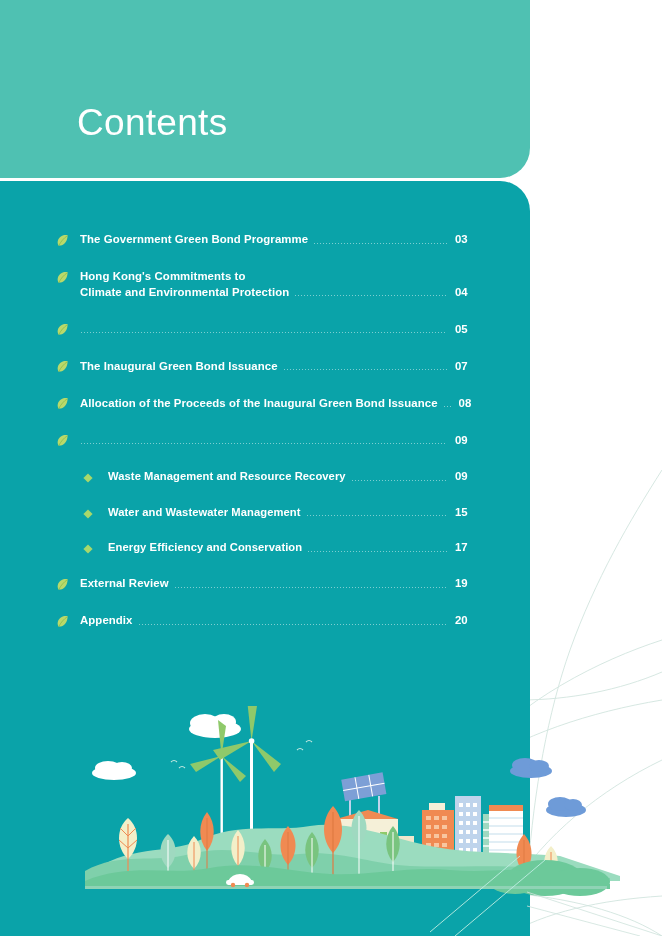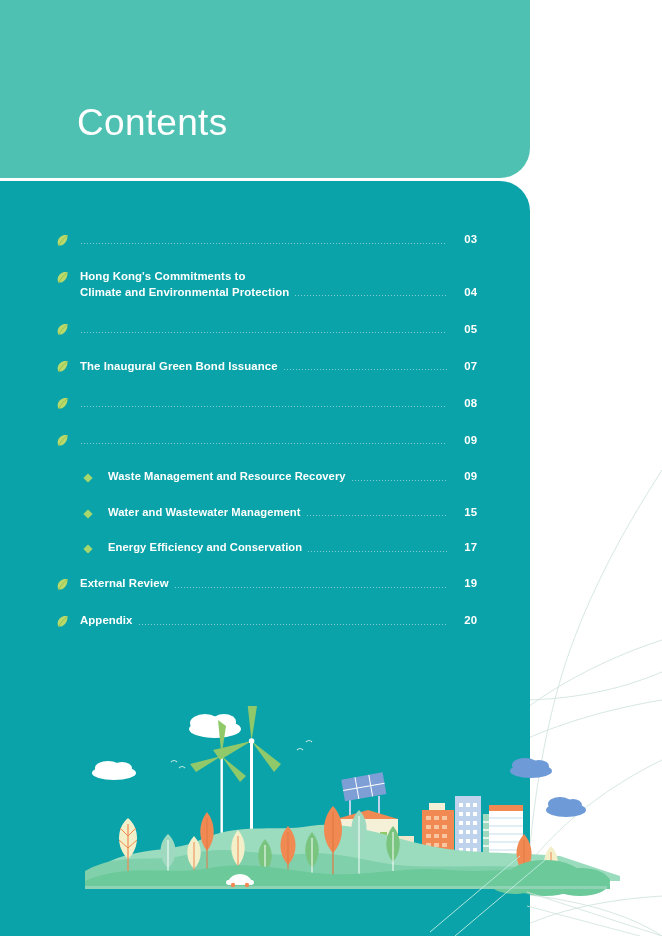--- a/index.html
+++ b/index.html
@@ -86,21 +86,21 @@
     min-width:8px;
     background-image:radial-gradient(circle, rgba(255,255,255,0.55) 0.6px, rgba(255,255,255,0) 0.7px);
     background-size:3px 2px;
     background-repeat:repeat-x;
     background-position:0 bottom;
     opacity:0.85;
   }
   .pageno{
     flex:0 0 auto;
     width:22px;
-    text-align:right;
+    text-align:left;
     color:#ffffff;
     font-size:11.4px;
     font-weight:bold;
     line-height:15.6px;
     padding-left:8px;
   }
 
   
   .illustration{
     position:absolute;left:0;bottom:0;width:662px;height:230px;
@@ -131,20 +131,21 @@
   <div class="main-panel"></div>
 
   <div class="toc" id="toc-root" style="top:181px;">
       <div class="toc-row level1">
         <span class="bullet-wrap">
           <svg class="leaf-icon" width="15" height="15" viewBox="0 0 15 15">
             <path d="M12.6 2.2 C 12.6 8.4, 8.6 13.0, 3.6 12.6 C 1.2 9.0, 3.4 3.6, 8.4 2.2 C 10.0 1.8, 11.6 1.8, 12.6 2.2 Z" fill="#B9D96B"></path>
             <path d="M11.9 3.0 C 9.0 5.0, 5.6 8.6, 3.9 12.4" stroke="#8FBF4F" stroke-width="0.9" fill="none" stroke-linecap="round"></path>
           </svg>
         </span>
+        <span class="toc-text">The Government Green Bond Programme</span>
         <span class="leader"></span>
         <span class="pageno">03</span>
       </div>
       <div class="toc-row level1">
         <span class="bullet-wrap">
           <svg class="leaf-icon" width="15" height="15" viewBox="0 0 15 15">
             <path d="M12.6 2.2 C 12.6 8.4, 8.6 13.0, 3.6 12.6 C 1.2 9.0, 3.4 3.6, 8.4 2.2 C 10.0 1.8, 11.6 1.8, 12.6 2.2 Z" fill="#B9D96B"></path>
             <path d="M11.9 3.0 C 9.0 5.0, 5.6 8.6, 3.9 12.4" stroke="#8FBF4F" stroke-width="0.9" fill="none" stroke-linecap="round"></path>
           </svg>
         </span>
@@ -174,20 +175,21 @@
         <span class="leader"></span>
         <span class="pageno">07</span>
       </div>
       <div class="toc-row level1">
         <span class="bullet-wrap">
           <svg class="leaf-icon" width="15" height="15" viewBox="0 0 15 15">
             <path d="M12.6 2.2 C 12.6 8.4, 8.6 13.0, 3.6 12.6 C 1.2 9.0, 3.4 3.6, 8.4 2.2 C 10.0 1.8, 11.6 1.8, 12.6 2.2 Z" fill="#B9D96B"></path>
             <path d="M11.9 3.0 C 9.0 5.0, 5.6 8.6, 3.9 12.4" stroke="#8FBF4F" stroke-width="0.9" fill="none" stroke-linecap="round"></path>
           </svg>
         </span>
+        <span class="toc-text">Allocation of the Proceeds of the Inaugural Green Bond Issuance</span>
         <span class="leader"></span>
         <span class="pageno">08</span>
       </div>
       <div class="toc-row level1">
         <span class="bullet-wrap">
           <svg class="leaf-icon" width="15" height="15" viewBox="0 0 15 15">
             <path d="M12.6 2.2 C 12.6 8.4, 8.6 13.0, 3.6 12.6 C 1.2 9.0, 3.4 3.6, 8.4 2.2 C 10.0 1.8, 11.6 1.8, 12.6 2.2 Z" fill="#B9D96B"></path>
             <path d="M11.9 3.0 C 9.0 5.0, 5.6 8.6, 3.9 12.4" stroke="#8FBF4F" stroke-width="0.9" fill="none" stroke-linecap="round"></path>
           </svg>
         </span>

